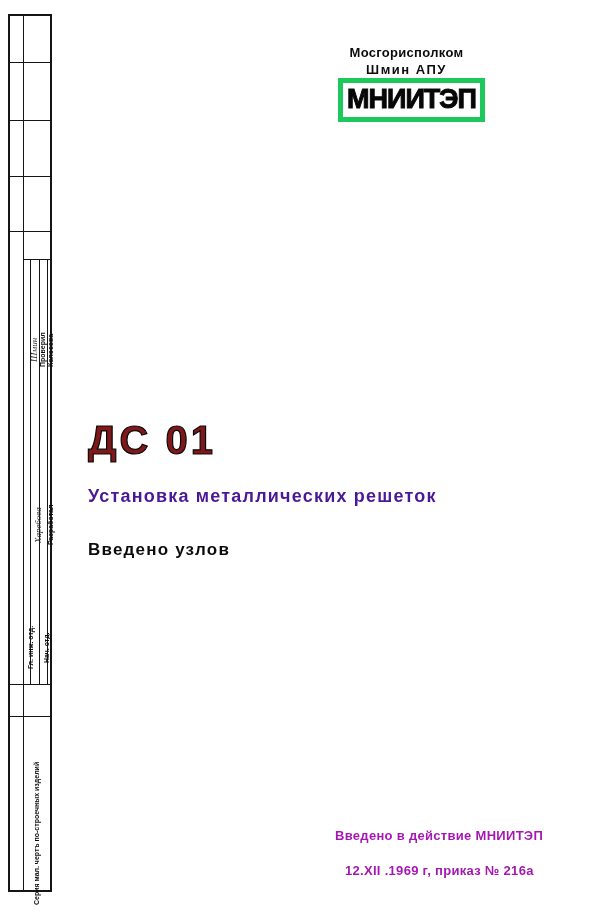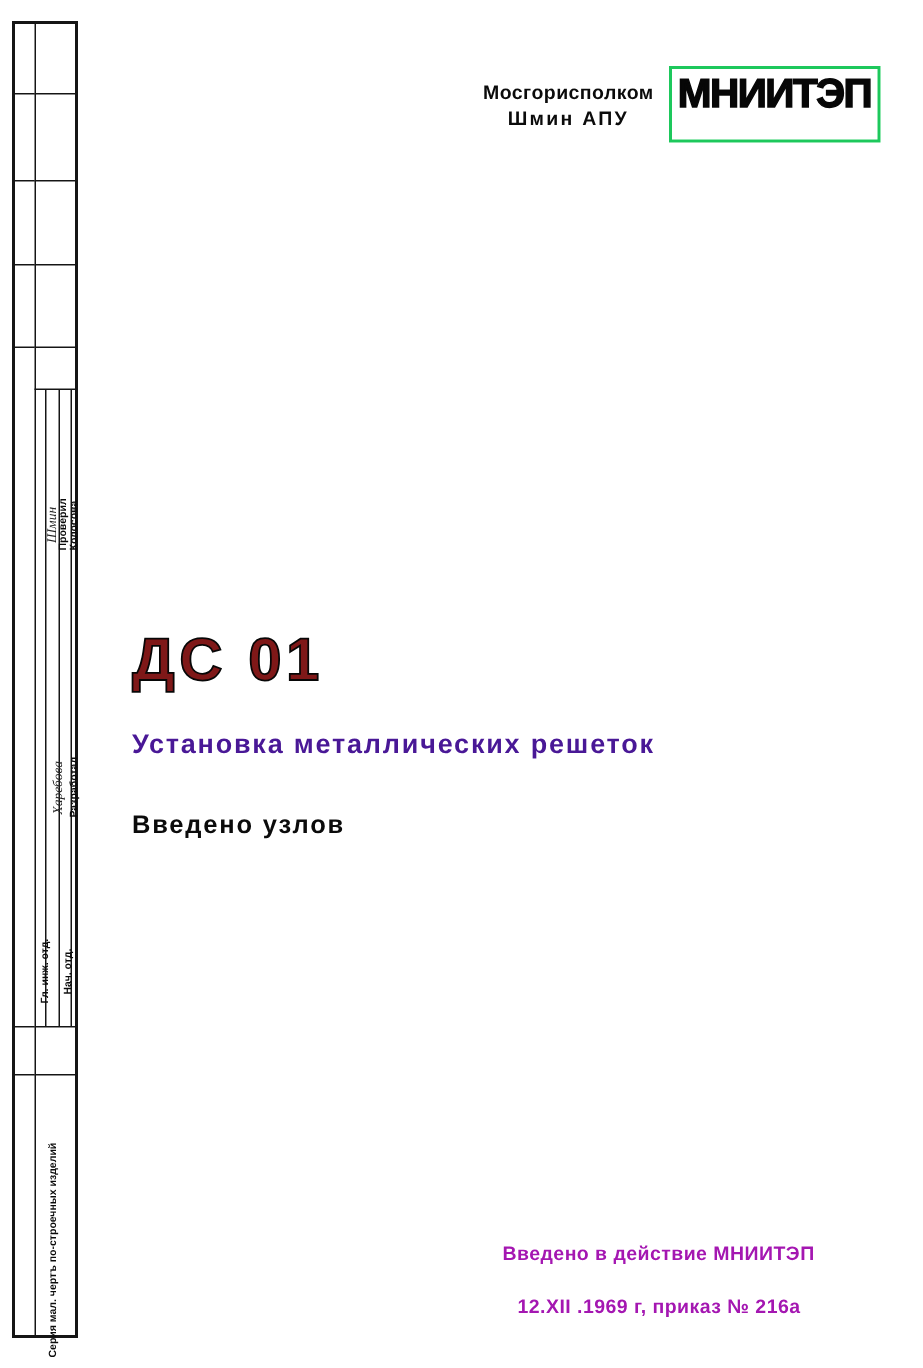--- a/index.html
+++ b/index.html
@@ -79,38 +79,39 @@
   .tick {
     position: absolute;
     left: 0;
     width: 13px;
     border-top: 1px solid #1a1a1a;
   }
 
   
   .header-block {
     position: absolute;
-    left: 322px;
+    left: 338px;
     top: 44px;
     display: flex;
     align-items: center;
+    flex-direction: column;
   }
   .org-lines {
     text-align: center;
     font-weight: bold;
     font-size: 13px;
     line-height: 17px;
     letter-spacing: 0.3px;
     margin-right: 10px;
     font-family: "Liberation Sans", sans-serif;
   }
   .org-lines .l2 { letter-spacing: 1.5px; }
   .logo {
-    border: 2px solid #22c55e;
-    padding: 3px 4px 17px 4px;
+    border: 5px solid #22c55e;
+    padding: 3px 4px 4px 4px;
     background: #fff;
   }
   .logo-text {
     font-family: "Liberation Sans", sans-serif;
     font-weight: bold;
     font-size: 27px;
     line-height: 27px;
     letter-spacing: -1px;
     color: #0d0d0d;
     -webkit-text-stroke: 1px #0d0d0d;

